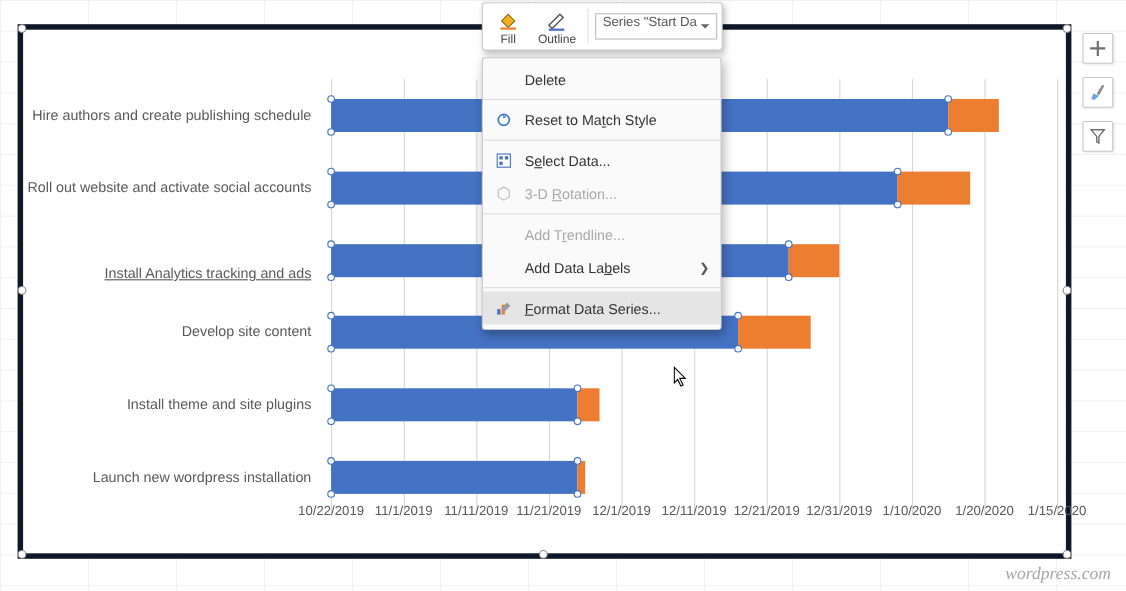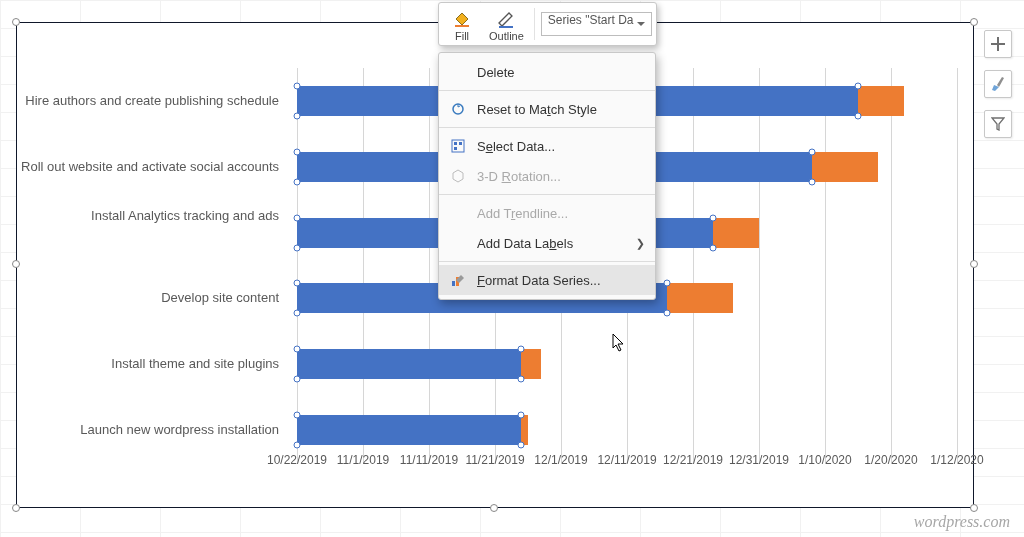--- a/index.html
+++ b/index.html
@@ -22,21 +22,21 @@
     opacity: .45;
     z-index: 0;
   }
 
   
   .chart-frame {
     position: absolute;
     left: 16px; top: 22px;
     width: 958px; height: 486px;
     background: #fff;
-    border: 1px solid #0f172a;
+    border: 5px solid #0f172a;
     z-index: 2;
   }
   .chart-frame .handle {
     position: absolute;
     width: 8px; height: 8px;
     background: #fff; border: 1px solid #888;
     border-radius: 50%;
   }
   .handle.tl { left: -5px; top: -5px; }
   .handle.tm { left: calc(50% - 5px); top: -5px; }
@@ -182,21 +182,21 @@
   <div class="handle tr"></div>
   <div class="handle ml"></div>
   <div class="handle mr"></div>
   <div class="handle bl"></div>
   <div class="handle bm"></div>
   <div class="handle br"></div>
 
   <div id="cat-labels">
       <div class="cat-label" style="top: 77.9167px;">Hire authors and create publishing schedule</div>
       <div class="cat-label" style="top: 143.75px;">Roll out website and activate social accounts</div>
-      <div class="cat-label" style="top: 193px;">Install Analytics tracking and ads</div>
+      <div class="cat-label" style="top: 222px; text-decoration: underline;">Install Analytics tracking and ads</div>
       <div class="cat-label" style="top: 275.417px;">Develop site content</div>
       <div class="cat-label" style="top: 341.25px;">Install theme and site plugins</div>
       <div class="cat-label" style="top: 407.083px;">Launch new wordpress installation</div>
     </div>
 
   <div class="plot">
     <div class="gridlines" id="gridlines">
         <div class="gridline" style="left: 0px;"></div>
         <div class="gridline" style="left: 66px;"></div>
         <div class="gridline" style="left: 132px;"></div>
@@ -265,21 +265,21 @@
       <div class="xtick" style="left: 0px;">10/22/2019</div>
       <div class="xtick" style="left: 66px;">11/1/2019</div>
       <div class="xtick" style="left: 132px;">11/11/2019</div>
       <div class="xtick" style="left: 198px;">11/21/2019</div>
       <div class="xtick" style="left: 264px;">12/1/2019</div>
       <div class="xtick" style="left: 330px;">12/11/2019</div>
       <div class="xtick" style="left: 396px;">12/21/2019</div>
       <div class="xtick" style="left: 462px;">12/31/2019</div>
       <div class="xtick" style="left: 528px;">1/10/2020</div>
       <div class="xtick" style="left: 594px;">1/20/2020</div>
-      <div class="xtick" style="left: 660px;">1/12/2020</div>
+      <div class="xtick" style="left: 660px;">1/15/2020</div>
     </div>
 </div>
 
 <div class="side-btns">
   <div class="side-btn">
     <svg width="14" height="14" viewBox="0 0 14 14">
         <path d="M6 0h2v6h6v2H8v6H6V8H0V6h6z" fill="#6f6f6f"></path>
       </svg>
   </div>
   <div class="side-btn">

